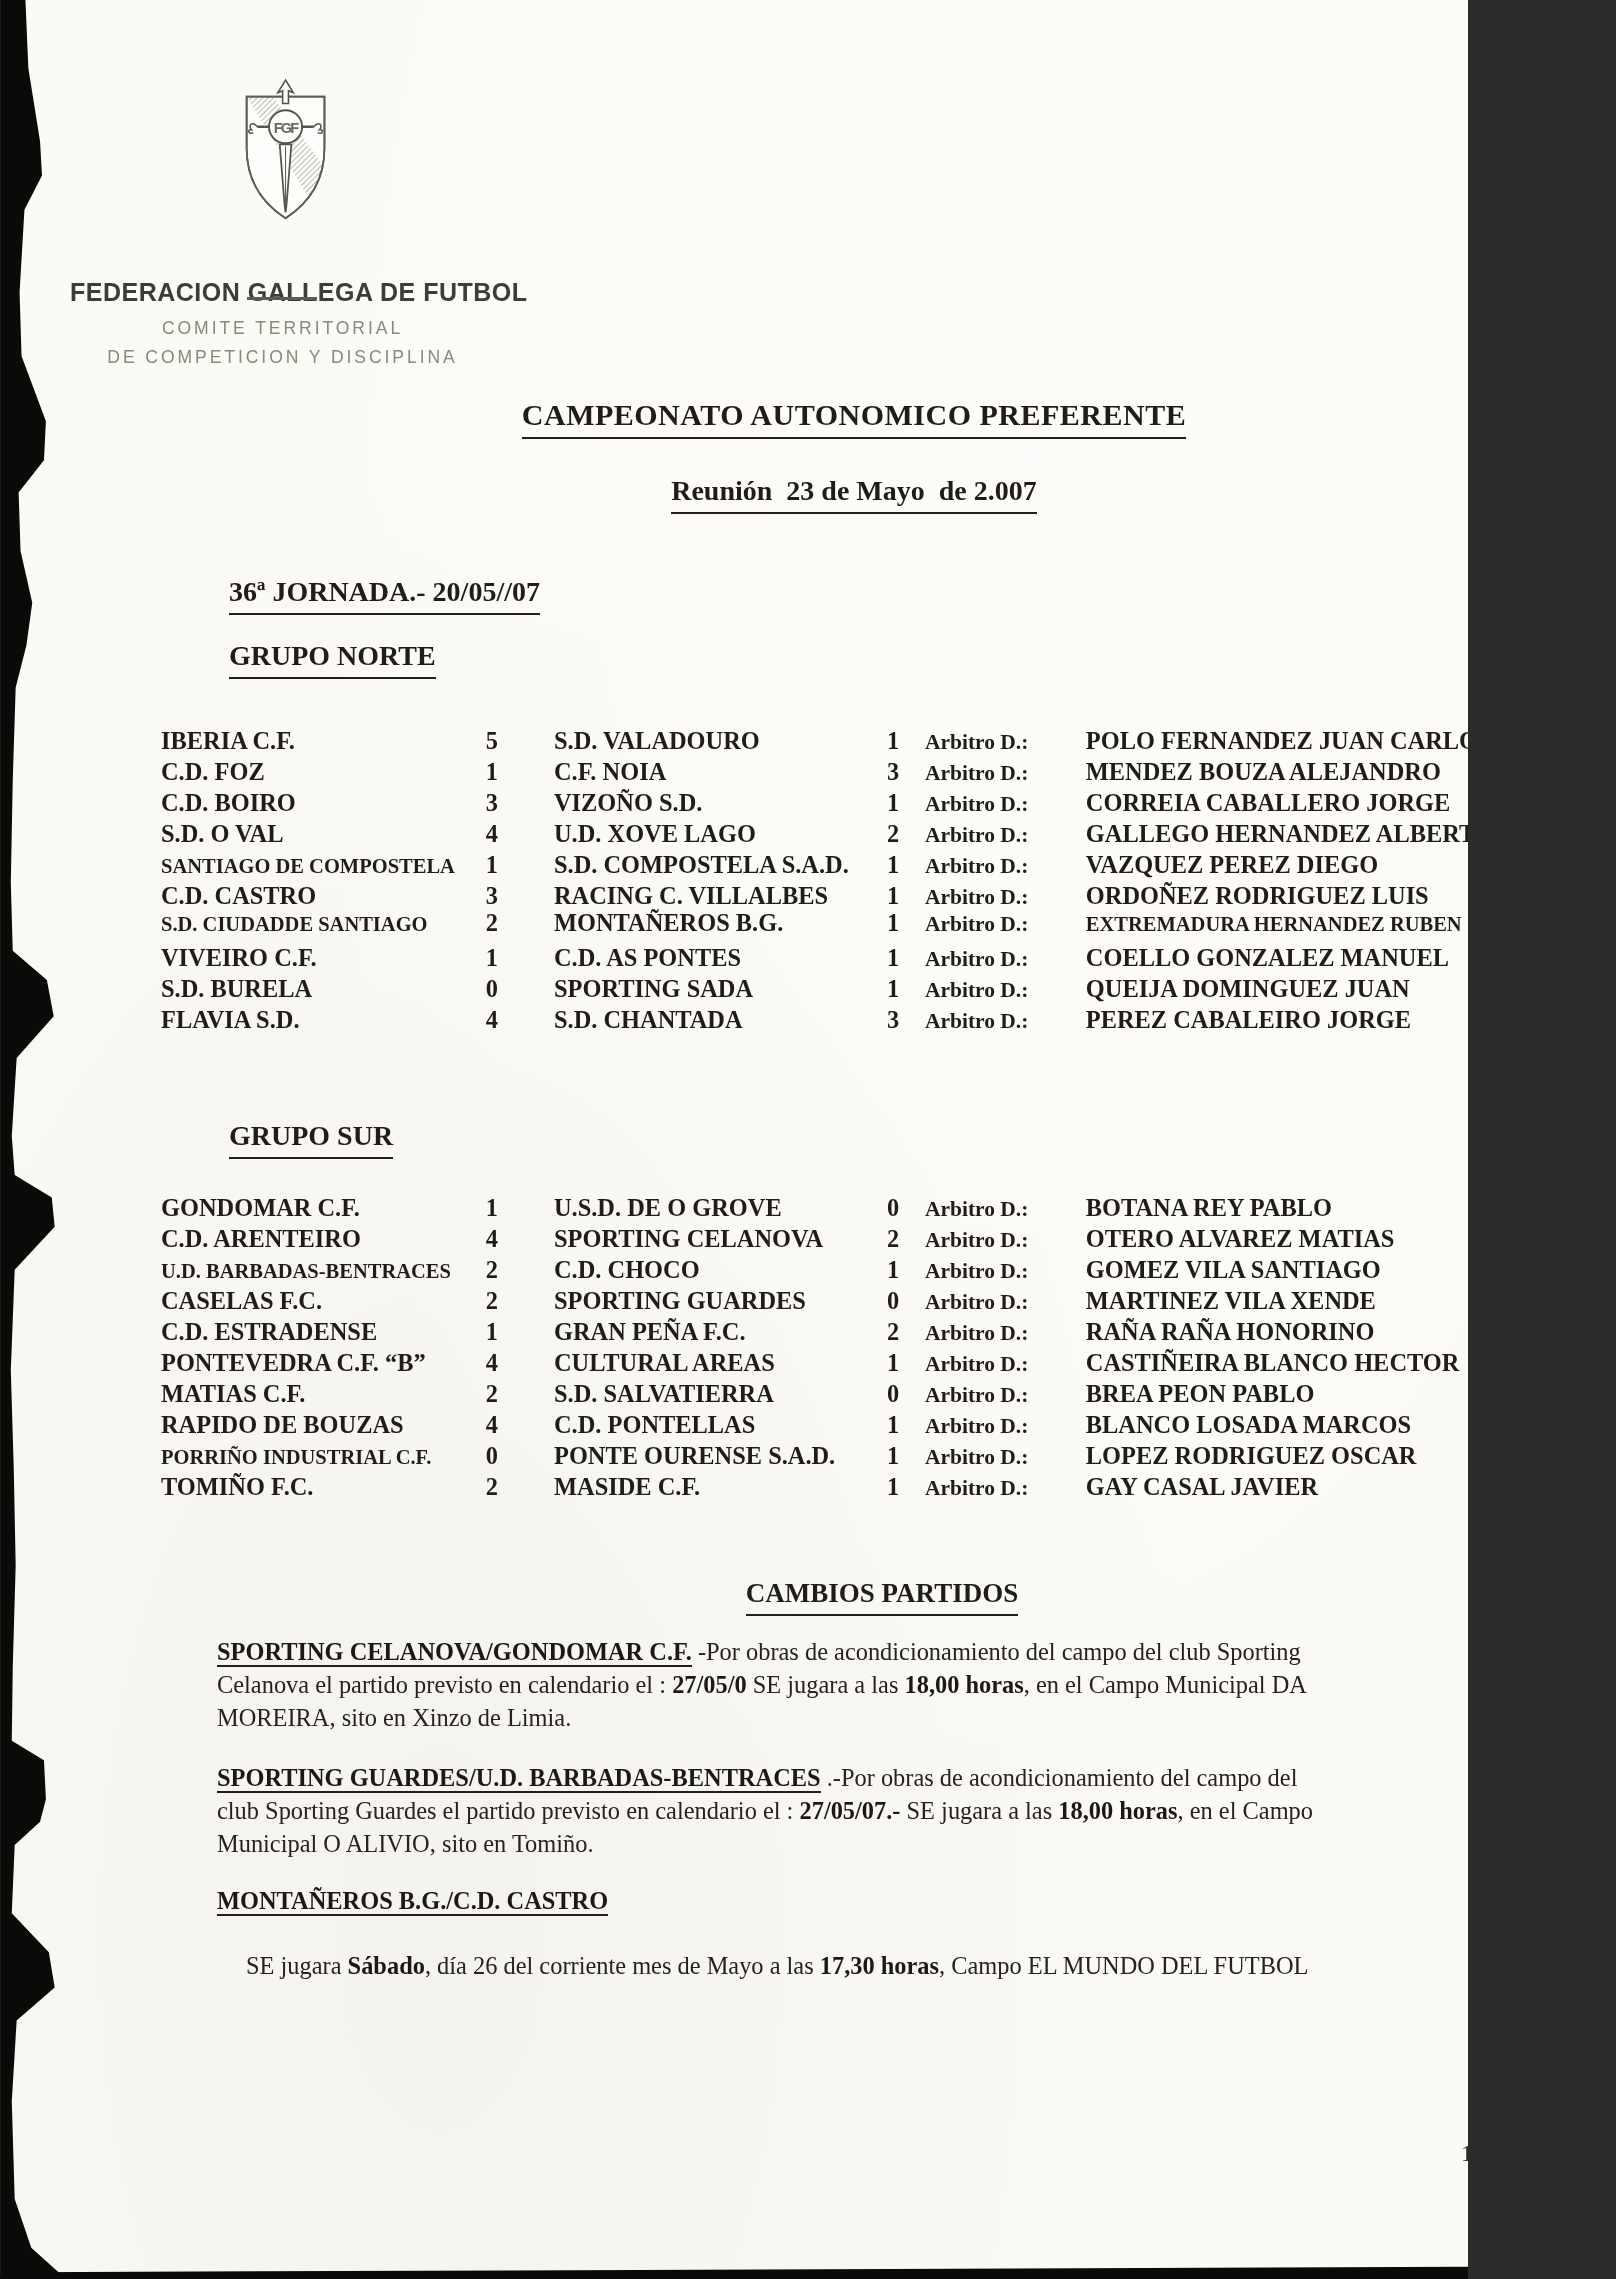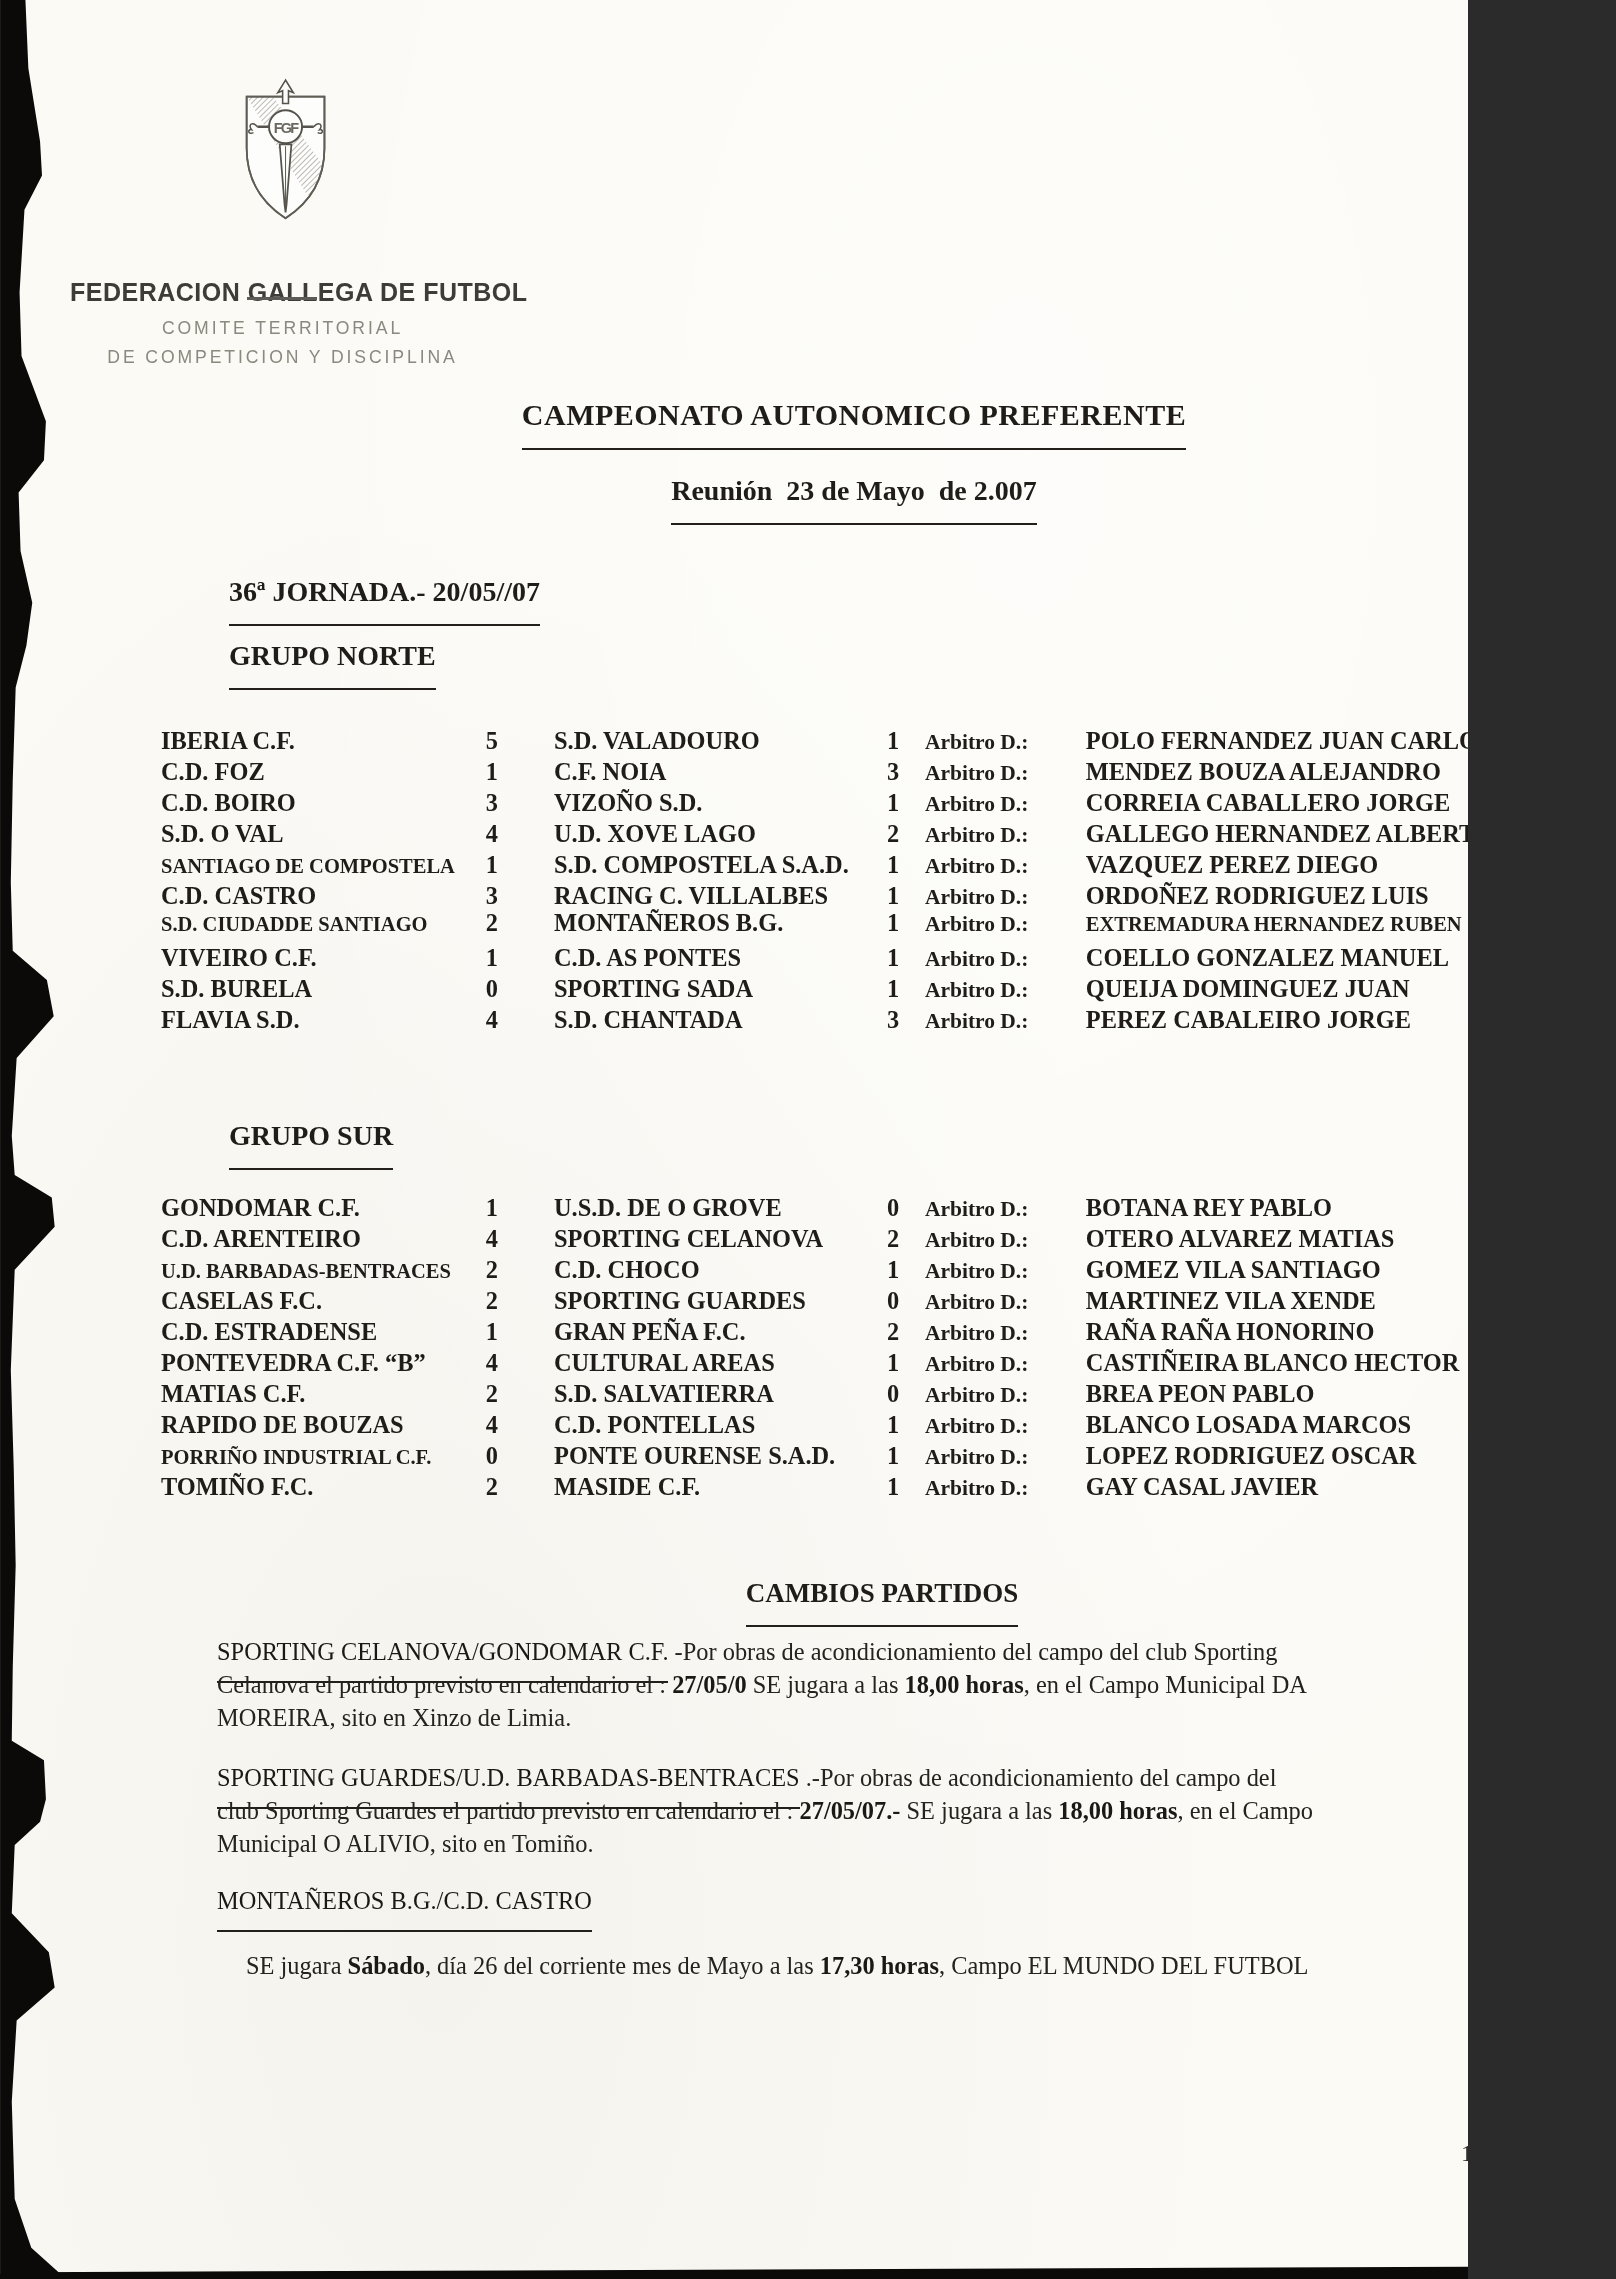--- a/index.html
+++ b/index.html
@@ -16,21 +16,21 @@
   
   .org-name{left:70px;top:254px;font-family:"Liberation Sans","DejaVu Sans",sans-serif;
     font-weight:bold;font-size:25px;letter-spacing:0.5px;color:#3d3c37;white-space:nowrap;margin-top:24px;}
   .header-rule{left:247px;top:297px;width:70px;height:2.9px;background:#5c5b55;}
   .committee{left:57px;top:314px;width:451px;text-align:center;
     font-family:"Liberation Sans","DejaVu Sans",sans-serif;font-size:17.6px;
     letter-spacing:2.9px;color:#8a897f;line-height:29px;}
   
   .title-wrap{left:191px;top:398px;width:1326px;text-align:center;}
   .meeting-wrap{left:191px;top:475px;width:1326px;text-align:center;}
-  .u-head{display:inline-block;border-bottom:2.9px solid #23201b;padding-bottom:16px;white-space:pre;}
+  .u-head{display:inline-block;border-bottom:2.9px solid #23201b;padding-bottom:5px;white-space:pre;}
   .t-champ{font-weight:bold;font-size:30px;letter-spacing:0.5px;}
   .t-meet{font-weight:bold;font-size:28px;}
   .t-side{font-weight:bold;font-size:28px;}
   .matchday{left:229px;top:576px;}
   .g-head-n{left:229px;top:640px;}
   .g-head-s{left:229px;top:1120px;}
   
   .rows{width:1365px;}
   .rows-n{left:161px;top:713px;}
   .rows-s{left:161px;top:1180px;}
@@ -44,21 +44,21 @@
   .ref{padding-left:7.8px;margin-top:14px;}
   
   .cambios-wrap{left:219px;top:1578px;width:1326px;text-align:center;}
   .t-cambios{font-weight:bold;font-size:27px;}
   .para{left:217px;width:1278px;font-size:24.4px;line-height:33px;color:#26221d;}
   .p1{top:1635px;}
   .p2{top:1761px;}
   .p3{top:1884px;}
   .p4{left:246px;top:1949px;}
   .para b{color:#1c1915;}
-  .para .hu{font-weight:normal;border-bottom:2px solid #23201b;padding-bottom:16px;}
+  .para .hu{font-weight:bold;border-bottom:2px solid #23201b;padding-bottom:0;}
   .page-num{left:1461px;top:2140px;font-size:23.4px;color:#33302b;}
   
   .crest{left:234px;top:76px;}
 </style>
 </head>
 <body>
 
 <div class="page">
 
   <svg class="edge-svg" viewBox="0 0 1658 2337" xmlns="http://www.w3.org/2000/svg">

